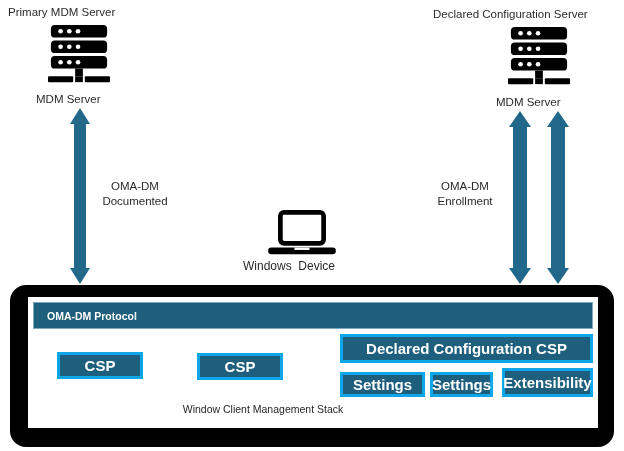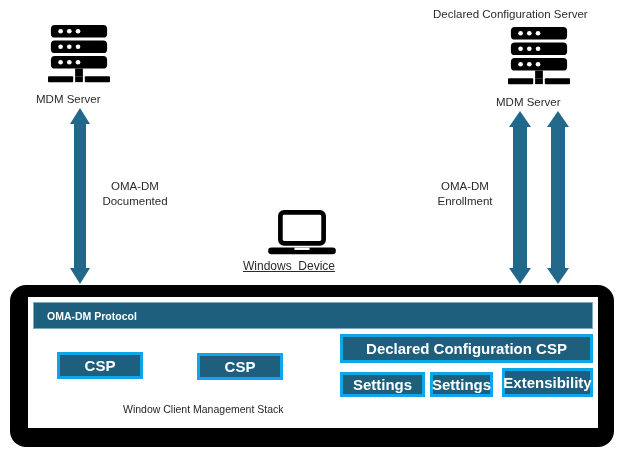--- a/index.html
+++ b/index.html
@@ -26,30 +26,31 @@
   .stack-inner{
     position:absolute;left:18px;top:12px;width:570px;height:131px;background:#ffffff;
   }
   .protocol-bar{
     position:absolute;left:5px;top:5px;width:560px;height:27px;
     background:var(--box-teal,#1E5F7E);border:1px solid #7fa9bd;box-sizing:border-box;
     color:#fff;font-weight:bold;font-size:10.5px;display:flex;align-items:center;
     padding-left:13px;
   }
   .caption{
-    position:absolute;left:95px;top:106px;width:280px;text-align:left;
+    position:absolute;left:95px;top:106px;width:280px;text-align:center;
     font-size:10.5px;color:#262626;
   }
-  .device-label{font-size:12px;white-space:pre;text-decoration:underline;}
+  .device-label{font-size:12px;white-space:pre;}
 </style>
 </head>
 <body>
 
 <div class="canvas">
 
+  <div class="abs label" style="left:8px;top:5px;">Primary MDM Server</div>
 
   <svg class="abs" style="left:48px;top:24px;" width="62" height="62" viewBox="0 0 64 62" aria-hidden="true">
     <g fill="#000000">
       <rect x="3" y="0" width="58" height="13" rx="4"></rect>
       <rect x="3" y="16" width="58" height="13" rx="4"></rect>
       <rect x="3" y="32" width="58" height="13" rx="4"></rect>
       <rect x="28" y="45" width="8" height="8"></rect>
       <rect x="0" y="53" width="26" height="6" rx="1"></rect>
       <rect x="28" y="53" width="8" height="6"></rect>
       <rect x="38" y="53" width="26" height="6" rx="1"></rect>

